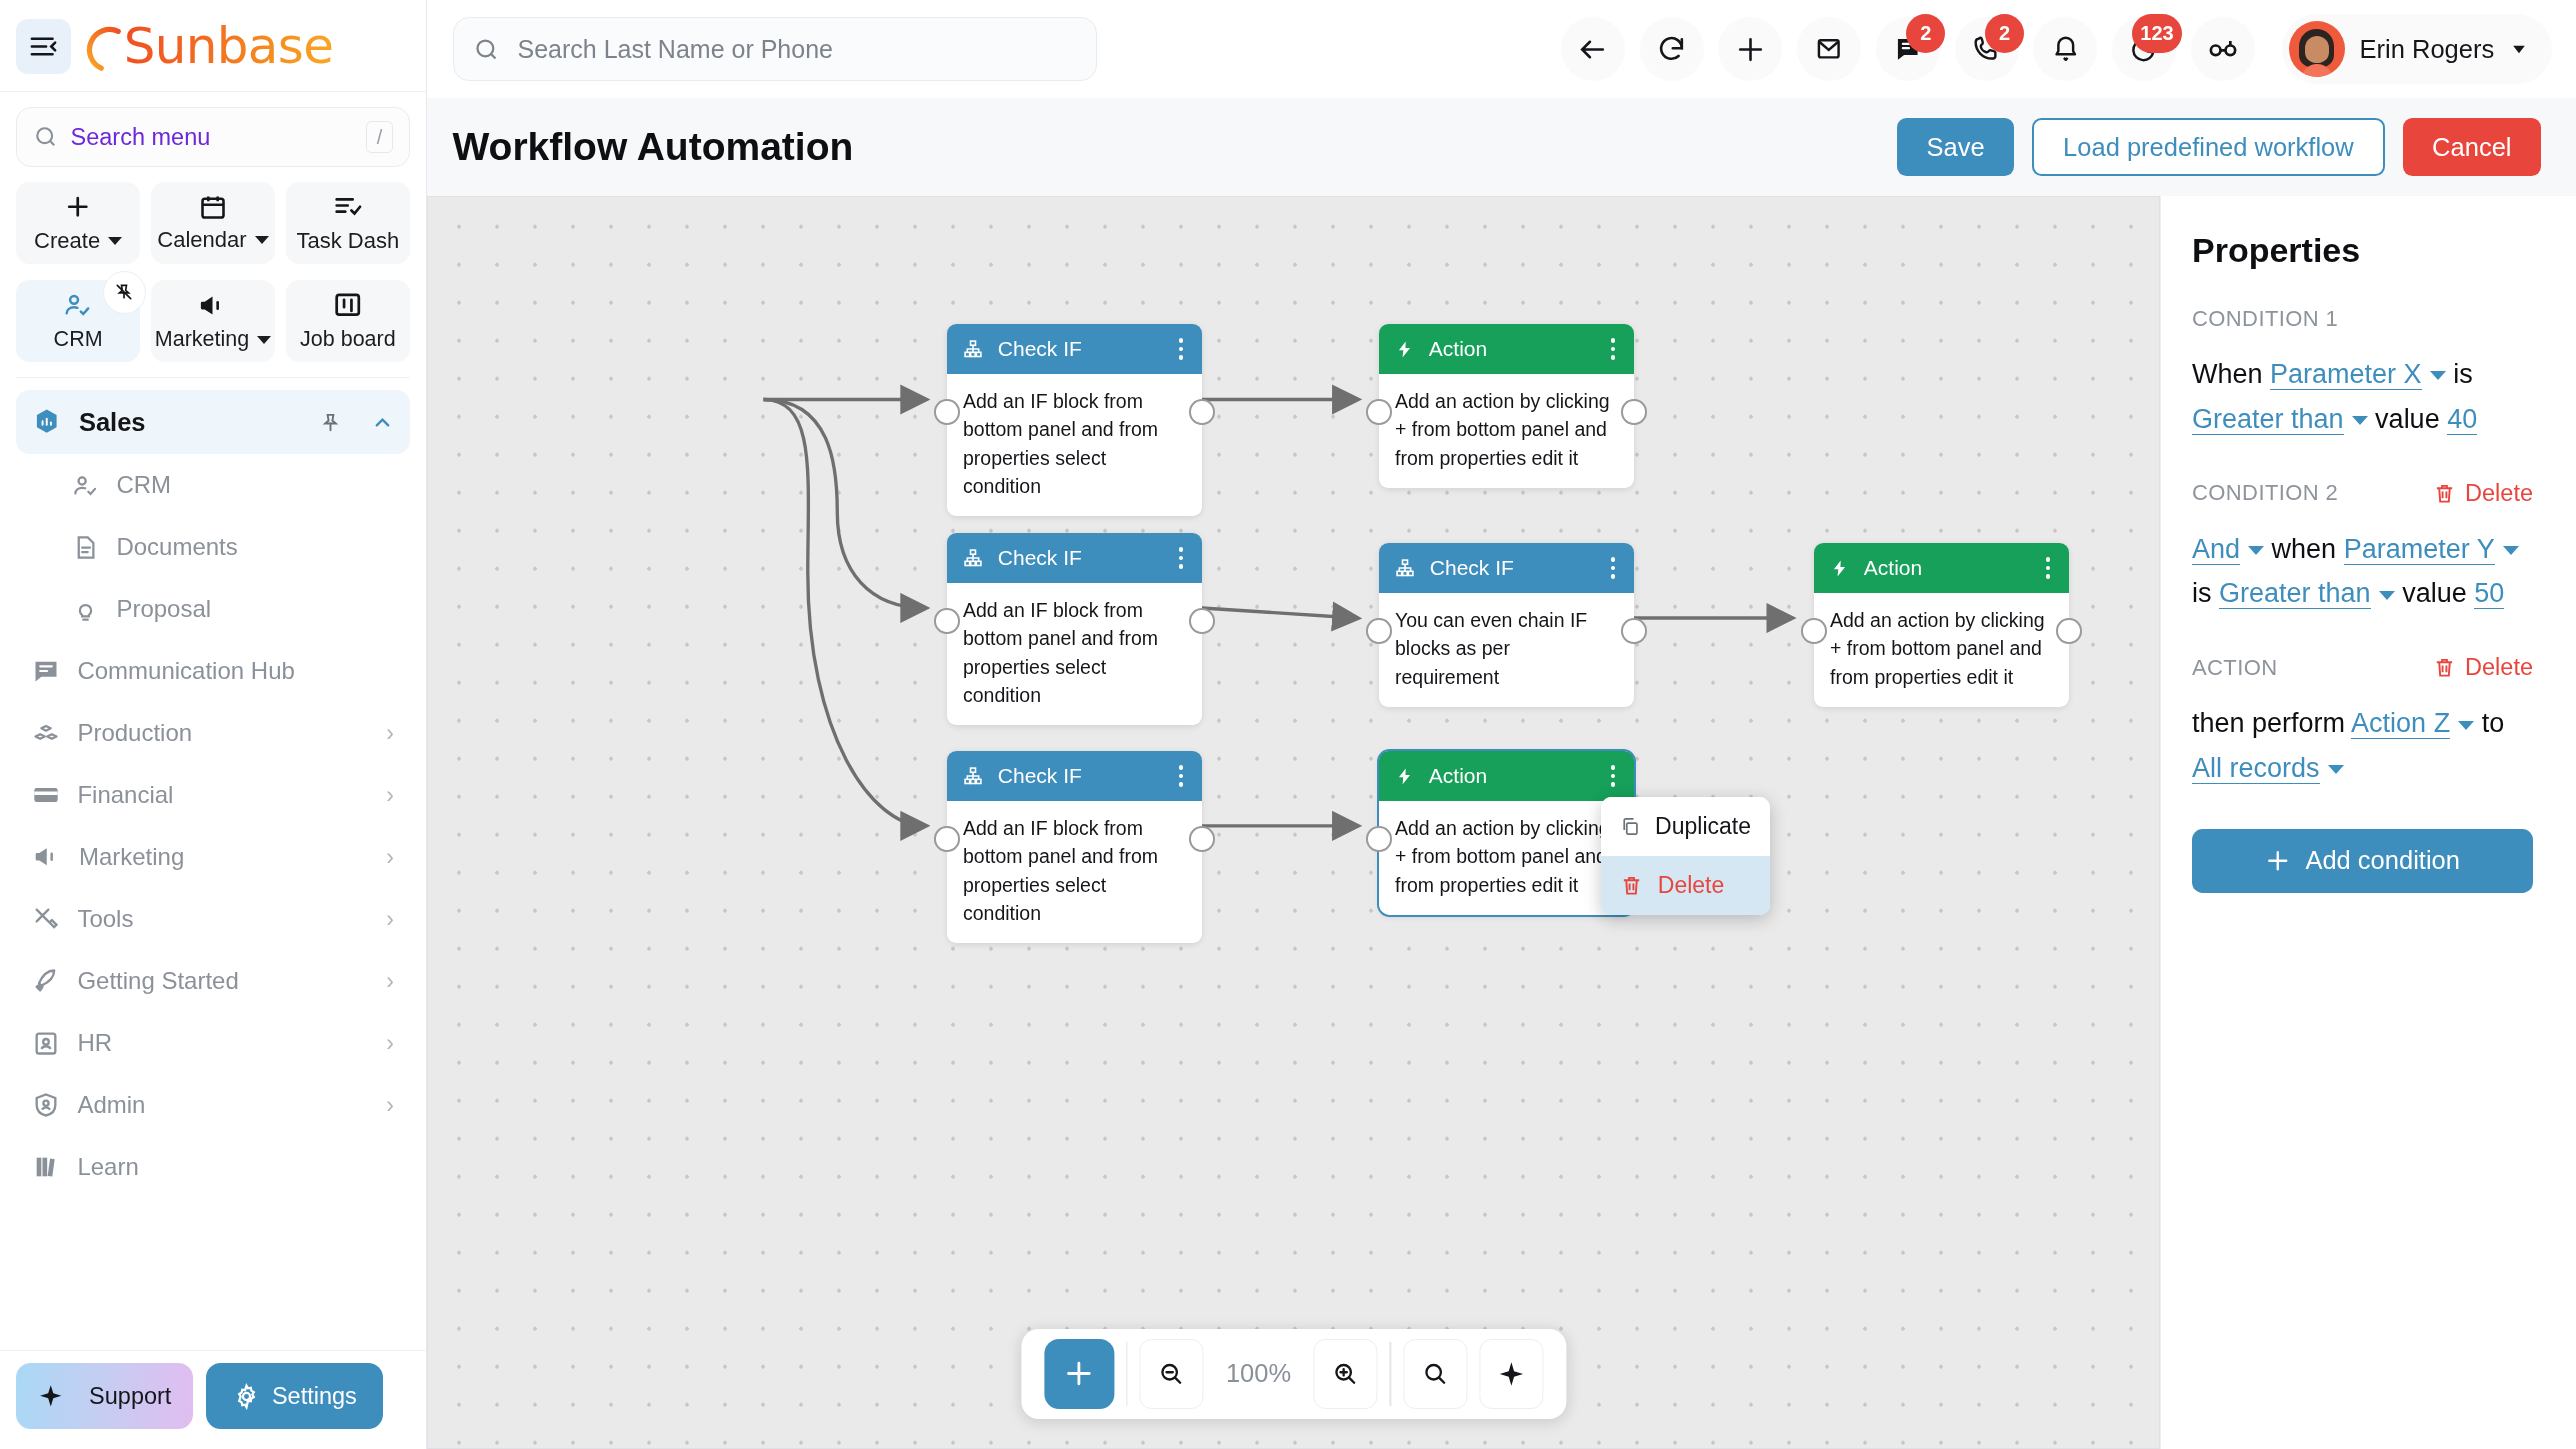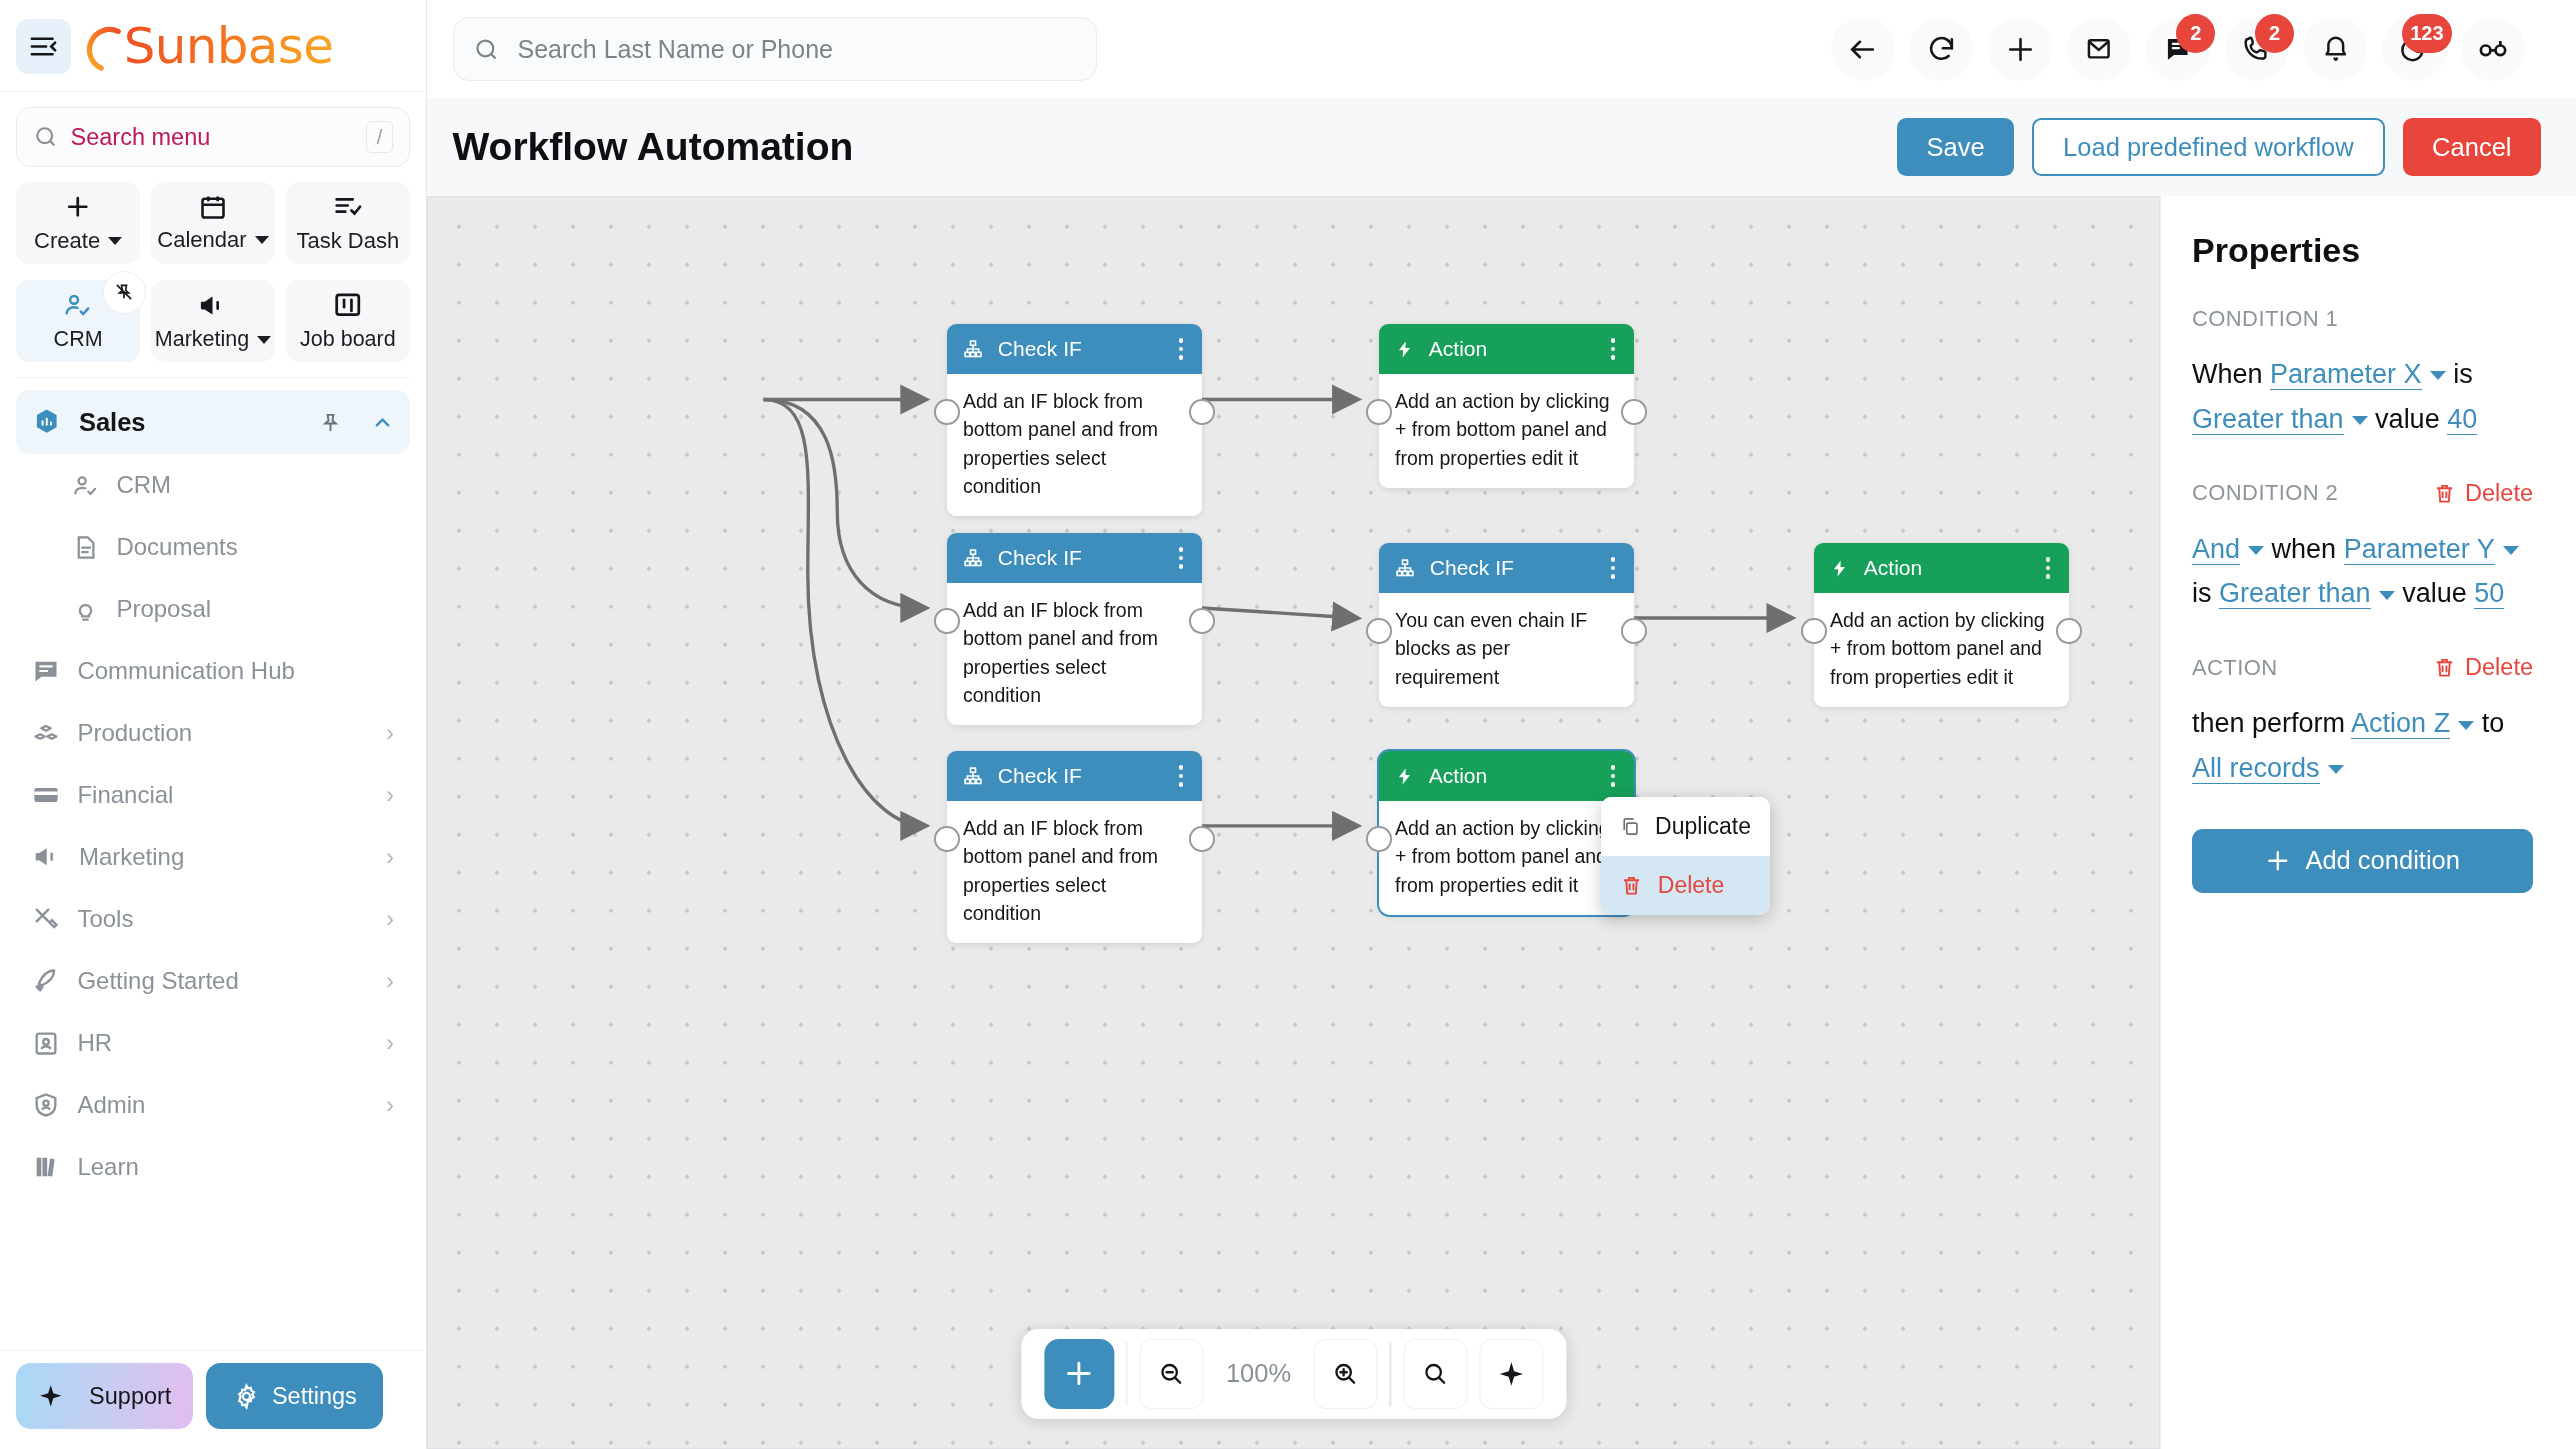--- a/index.html
+++ b/index.html
@@ -28,21 +28,21 @@
     background: linear-gradient(100deg,#f04e23 0%,#f36c21 40%,#f6921e 75%,#f9a825 100%);
     -webkit-background-clip: text; background-clip: text; color: transparent;
     font-family: "DejaVu Sans", sans-serif;
   }
 
   .sb-search-wrap { padding: 14.8px 16px 0 16px; }
   .sb-search {
     height: 60px; border: 1.3px solid #e9ebef; border-radius: 14.8px; background: #fcfcfd;
     display: flex; align-items: center; padding: 0 16px; gap: 12px; cursor: text;
   }
-  .sb-search .ph { font-size: 23.5px; color: #be185d; flex: 1; }
+  .sb-search .ph { font-size: 23.5px; color: #6d28d9; flex: 1; }
   .slash-key {
     width: 27px; height: 32px; border: 1.3px solid #e6e8ec; border-radius: 5.4px;
     display: flex; align-items: center; justify-content: center;
     font-size: 20px; color: #9aa0a8;
   }
 
   .quick-row { display: flex; gap: 10.7px; padding: 14.8px 16px 12px 16px; }
   .quick-btn {
     flex: 1; height: 82px; background: #f6f7f8; border-radius: 13.4px;
     display: flex; flex-direction: column; align-items: center; justify-content: center;
@@ -534,20 +534,31 @@
         </div>
         <div class="ic-btn">
           <svg width="32" height="32" viewBox="0 0 24 24" fill="none" stroke="#14161a" stroke-width="2">
               <circle cx="6.5" cy="13" r="3.6"></circle>
               <circle cx="17.5" cy="13" r="3.6"></circle>
               <path d="M10.1 13h3.8M17.5 9.4V6"></path>
             </svg>
         </div>
       </div>
 
+      <div class="user-chip">
+        <div class="avatar">
+          <div class="av-hair"></div>
+          <div class="av-face"></div>
+          <div class="av-body"></div>
+        </div>
+        <span class="user-name">Erin Rogers</span>
+        <svg width="20" height="20" viewBox="0 0 24 24" fill="#14161a">
+            <path d="M5 8h14l-7 9z"></path>
+          </svg>
+      </div>
     </header>
 
     <div class="page-hdr">
       <h1 class="page-title">Workflow Automation</h1>
       <div class="hdr-actions">
         <div class="btn-save">Save</div>
         <div class="btn-load">Load predefined workflow</div>
         <div class="btn-cancel">Cancel</div>
       </div>
     </div>

